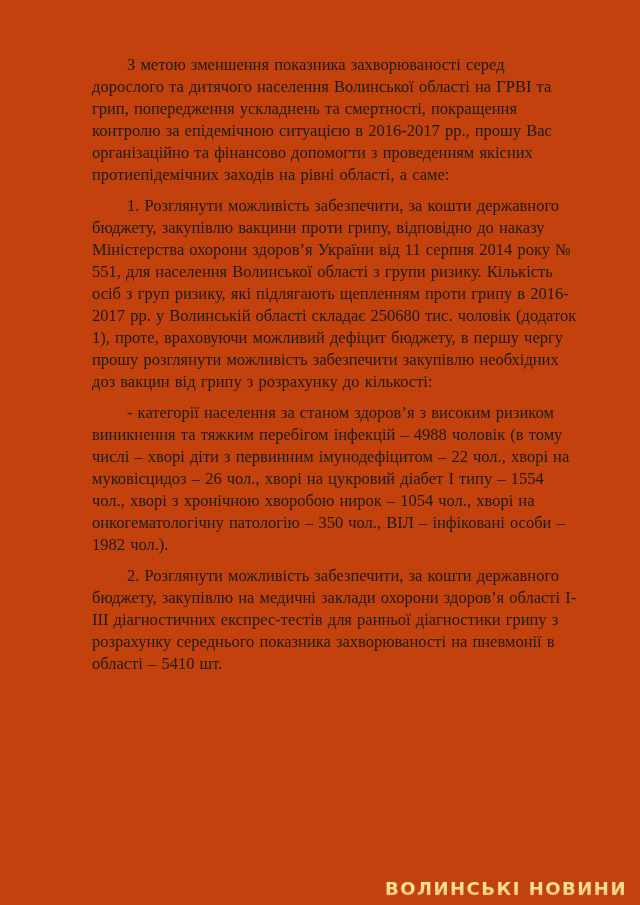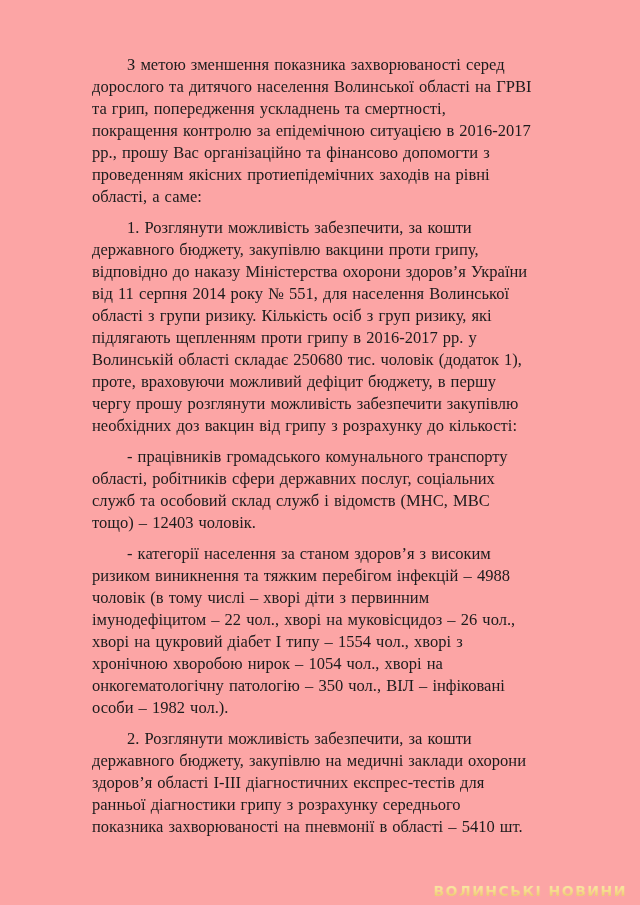--- a/index.html
+++ b/index.html
@@ -12,61 +12,60 @@
     height: 905px;
     position: relative;
     overflow: hidden;
     font-family: "Liberation Serif", "DejaVu Serif", serif;
   }
   .page {
     position: absolute;
     top: 0; left: 0;
     width: 640px;
     height: 905px;
-    background: #fca5a5;
+    background: #c2410c;
     box-sizing: border-box;
-    padding: 54px 104px 0 92px;
+    padding: 54px 60px 0 92px;
   }
   .para {
     margin: 0 0 9px 0;
     font-size: 16.5px;
     line-height: 22px;
     color: #1c1c1c;
     text-indent: 35px;
     text-align: left;
     word-spacing: 1px;
     -webkit-font-smoothing: antialiased;
   }
   .watermark {
     position: absolute;
     right: 13px;
     bottom: 6px;
     font-family: "DejaVu Sans", "Liberation Sans", sans-serif;
     font-weight: bold;
-    font-size: 14px;
+    font-size: 18px;
     letter-spacing: 1.5px;
     white-space: nowrap;
     background: linear-gradient(180deg, #f9e493 0%, #f3cd5a 45%, #dfa226 100%);
     -webkit-background-clip: text;
     background-clip: text;
     color: transparent;
     text-shadow: 0 0 1px rgba(255,255,255,0.35);
   }
 </style>
 </head>
 <body>
 
 <div class="page">
   <p class="para">З метою зменшення показника захворюваності серед дорослого та дитячого населення Волинської області на ГРВІ  та грип, попередження ускладнень та смертності, покращення контролю за епідемічною ситуацією в 2016-2017 рр., прошу Вас організаційно та фінансово допомогти з проведенням якісних протиепідемічних заходів на рівні області, а саме:</p>
 
   <p class="para">1. Розглянути можливість забезпечити, за кошти державного бюджету, закупівлю вакцини проти грипу, відповідно до наказу Міністерства охорони здоров’я України від 11 серпня 2014 року № 551, для населення Волинської області з групи ризику. Кількість осіб з груп ризику, які підлягають щепленням проти грипу в 2016-2017 рр. у Волинській області складає 250680  тис. чоловік (додаток 1), проте, враховуючи можливий дефіцит бюджету, в першу чергу прошу розглянути можливість забезпечити закупівлю необхідних доз вакцин від грипу з розрахунку до кількості:</p>
 
 
 
-  <p class="para">- працівників громадського комунального транспорту області, робітників сфери державних послуг, соціальних служб та особовий склад служб і відомств (МНС, МВС тощо) – 12403 чоловік.</p>
 
   <p class="para">- категорії населення за станом здоров’я з високим ризиком виникнення та тяжким перебігом інфекцій – 4988 чоловік (в тому числі – хворі діти з первинним імунодефіцитом – 22 чол., хворі на муковісцидоз – 26 чол., хворі на цукровий діабет I типу – 1554 чол., хворі з хронічною хворобою нирок – 1054 чол., хворі на онкогематологічну патологію – 350 чол., ВІЛ – інфіковані особи – 1982 чол.).</p>
 
   <p class="para">2.  Розглянути можливість забезпечити, за кошти державного бюджету, закупівлю на медичні заклади охорони здоров’я області І-ІІІ діагностичних експрес-тестів для ранньої діагностики грипу з розрахунку середнього показника захворюваності на пневмонії в області – 5410 шт.</p>
 
 </div>
 
 <div class="watermark">ВОЛИНСЬКІ НОВИНИ</div>
 
 </body></html>

